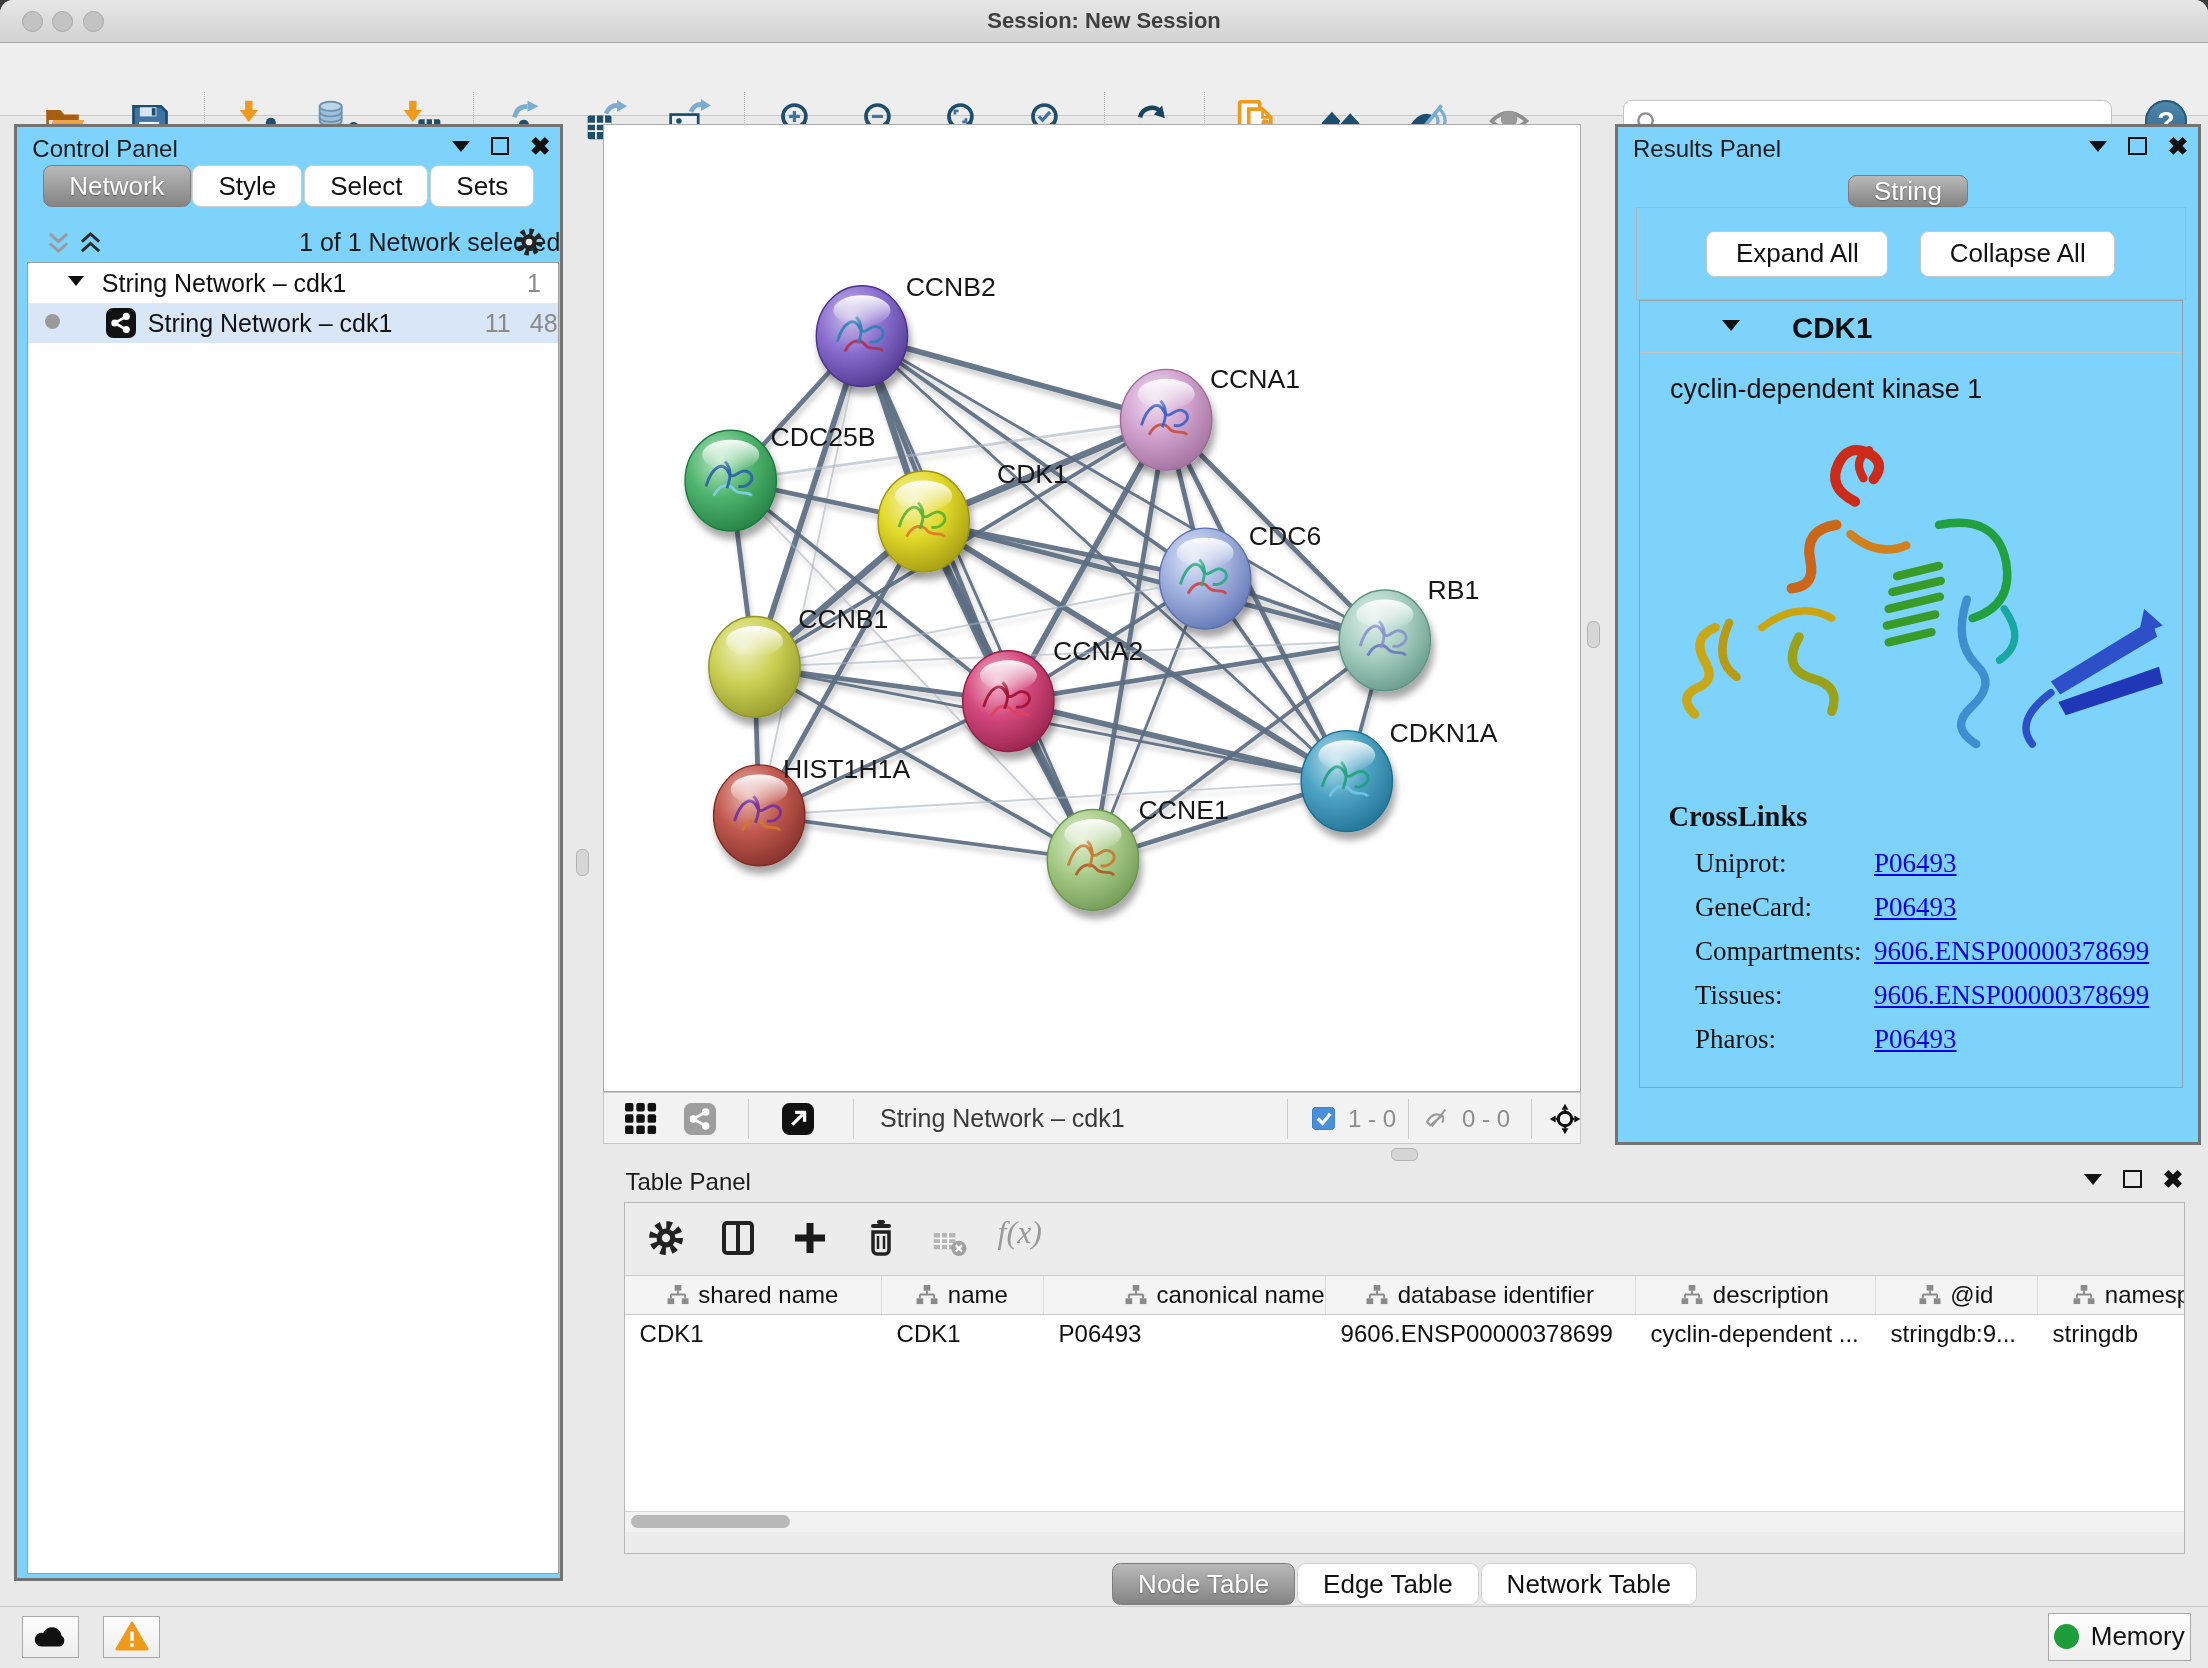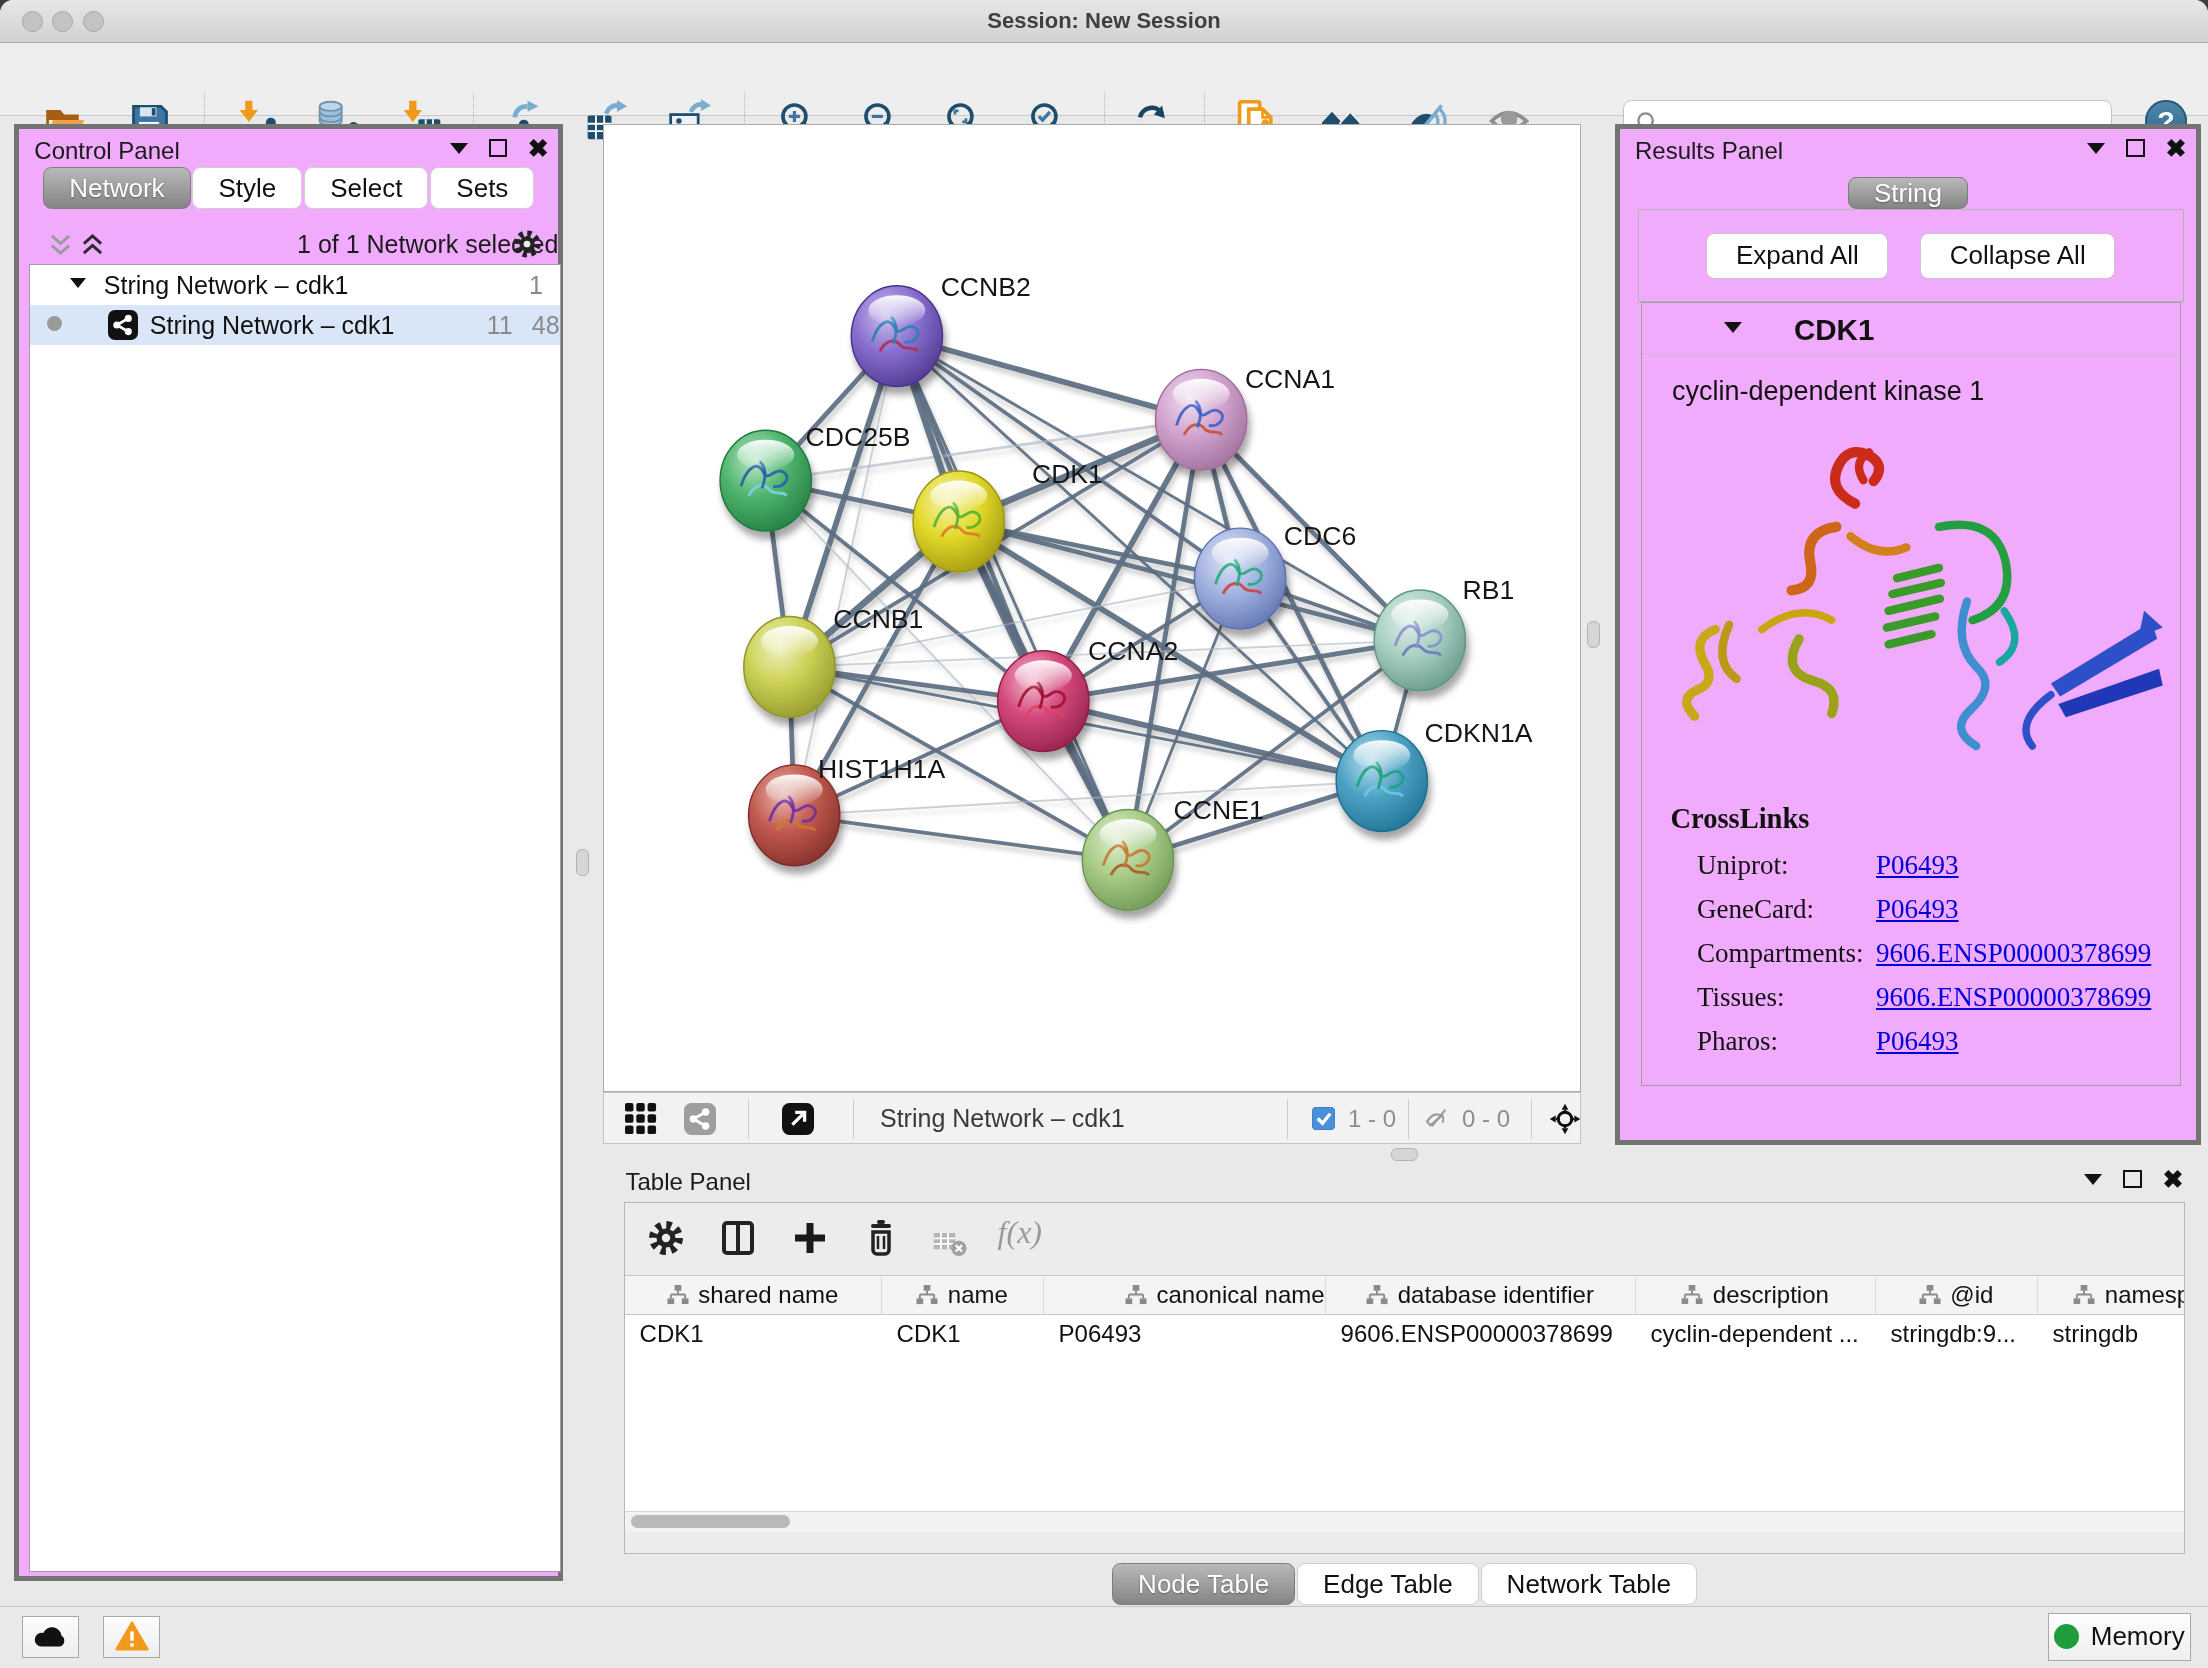--- a/index.html
+++ b/index.html
@@ -20,21 +20,21 @@
   .tsep{position:absolute;top:49px;height:55px;width:0;border-left:1.9px dotted #b5b5b5;}
   .searchwrap{position:absolute;left:1623px;top:57px;width:487px;height:42px;background:#fff;
     border:1px solid #c3c3c3;border-radius:8.6px;}
   .searchwrap svg{position:absolute;left:11.4px;top:8.6px;}
   .searchwrap input{position:absolute;left:44px;top:1.9px;width:428px;height:34px;border:none;outline:none;
     font-size:25px;font-family:"Liberation Sans",sans-serif;background:transparent;color:#333;}
   .helpbtn{position:absolute;left:2145px;top:57px;width:42px;height:42px;border-radius:50%;
     background:linear-gradient(#4f88ab,#2f688c);color:#fff;font-size:28.5px;font-weight:bold;
     text-align:center;line-height:42px;box-shadow:inset 0 0 0 1.9px #27597a;cursor:pointer;}
   
-  .panel{position:absolute;background:#f0abfc;border:5px solid #737373;box-sizing:border-box;}
+  .panel{position:absolute;background:#7dd3fc;border:3px solid #737373;box-sizing:border-box;}
   .phdr{position:relative;height:38px;}
   .phdr .ptitle{position:absolute;left:15px;top:7.6px;font-size:24px;color:#1a1a1a;}
   .pctrl{position:absolute;right:9.5px;top:9.5px;display:flex;align-items:center;gap:21px;}
   .tri-down{width:0;height:0;border-left:9.5px solid transparent;border-right:9.5px solid transparent;
     border-top:11.4px solid #111;display:inline-block;}
   .sqico{width:14.3px;height:14.3px;border:2.9px solid #111;display:inline-block;}
   .xico{font-size:25px;font-weight:bold;color:#111;line-height:19px;}
   .pillrow{display:flex;justify-content:center;gap:1.9px;}
   .pill{height:40px;line-height:40px;padding:0 25px;background:#fff;border:1px solid #cfcfcf;
     color:#111;font-size:26px;border-radius:8.6px;cursor:pointer;}
@@ -44,21 +44,21 @@
   #control-panel{left:14.3px;top:124px;width:549px;height:1457px;}
   .cp-status{position:relative;height:44px;margin-top:13.3px;}
   .cp-status .stxt{position:absolute;left:0;right:0;text-align:right;font-size:25px;color:#1a1a1a;top:7.6px;}
   .treebox{position:absolute;left:9.5px;top:135px;width:530px;bottom:3.8px;background:#fff;
     border:1px solid #9e9e9e;}
   .trow{position:relative;height:40px;font-size:25px;color:#111;}
   .trow.selrow{background:#d9e6f8;}
   .tcount{position:absolute;color:#8a8a8a;}
   
   #net-canvas{position:absolute;left:603px;top:124px;width:978px;height:968px;background:#fff;
-    border:1px solid #ababab;box-sizing:border-box;padding-left:35px;}
+    border:1px solid #ababab;box-sizing:border-box;}
   #net-bar{position:absolute;left:603px;top:1092px;width:978px;height:52px;background:#f2f2f2;
     border:1px solid #c6c6c6;box-sizing:border-box;}
   .nbsep{position:absolute;top:5.7px;height:40px;border-left:1px solid #cccccc;}
   .nbtxt{position:absolute;font-size:25px;color:#3a3a3a;top:11.4px;}
   .nbnum{position:absolute;font-size:24px;color:#8d8d8d;top:12.4px;}
   .grip{position:absolute;background:#d6d6d6;border:1px solid #b2b2b2;border-radius:5.7px;}
   
   #results-panel{left:1607px;top:124px;width:586px;height:1021px;margin-left:8px;}
   .rs-tabrow{margin-top:5.7px;text-align:center;}
   .rbox1{position:absolute;left:18px;right:12.4px;top:80px;height:91px;border:1px solid #b3b3b3;

